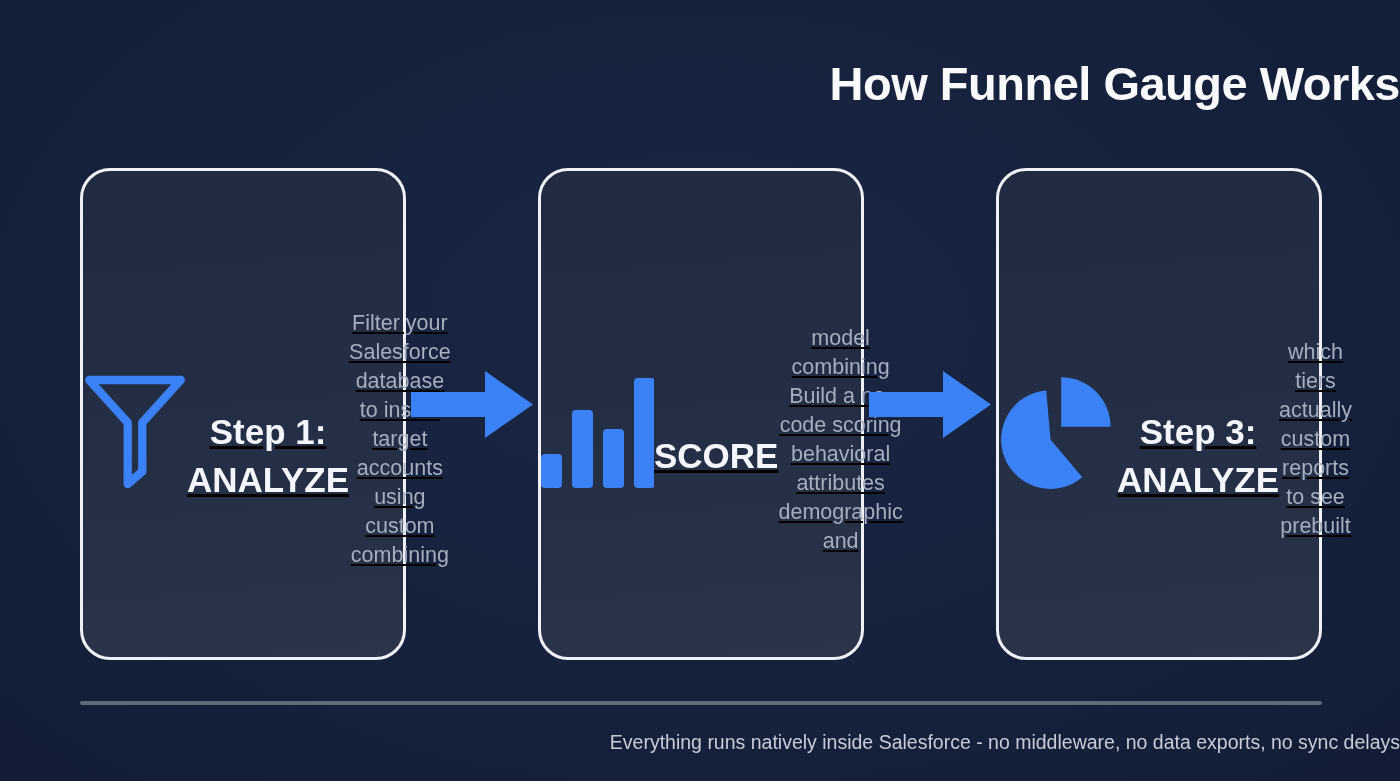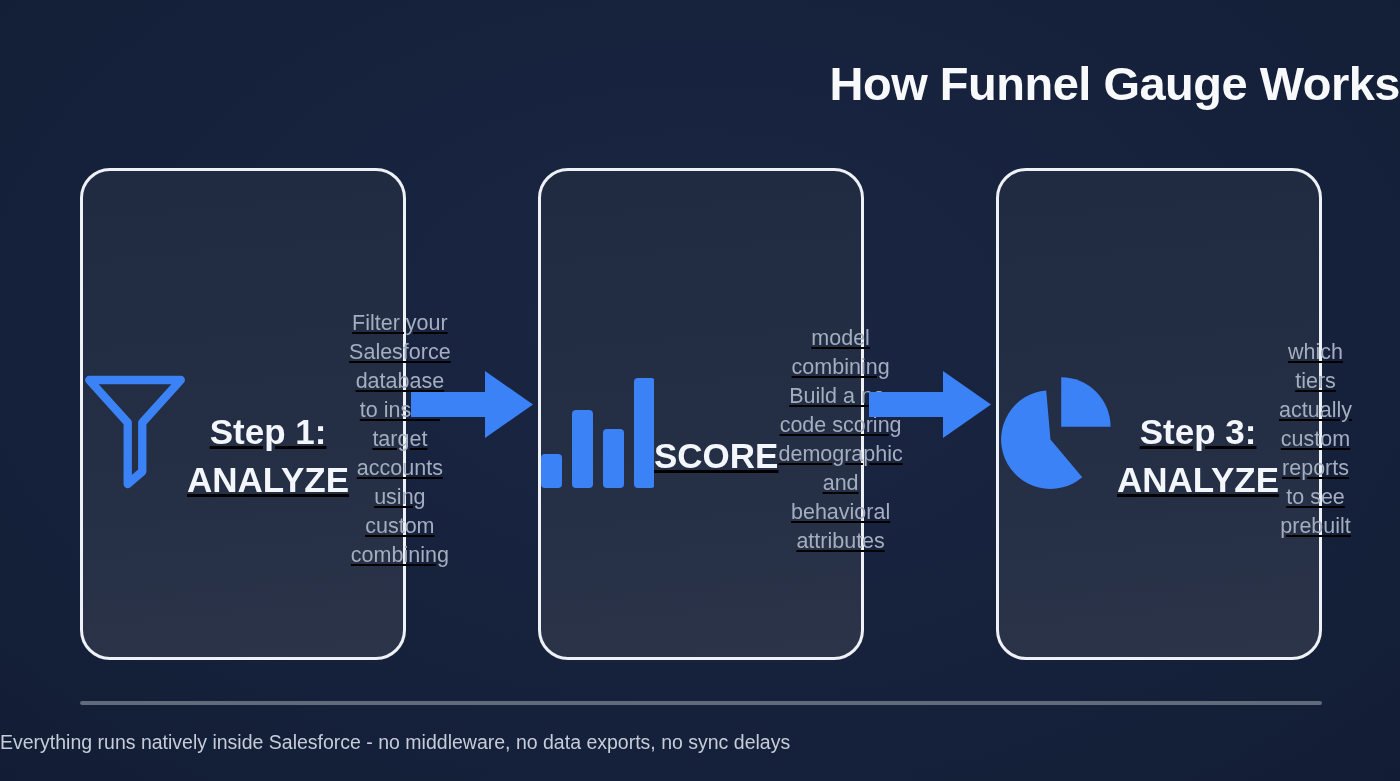--- a/index.html
+++ b/index.html
@@ -85,21 +85,21 @@
     width: 1242px;
     height: 4px;
     border-radius: 2px;
     background: #606b7c;
   }
   .footer-note {
     position: absolute;
     left: 0;
     top: 731px;
     width: 100%;
-    text-align: left;
+    text-align: right;
     color: #c6cdd9;
     font-size: 19.5px;
   }
 </style>
 </head>
 <body>
 
 <h1 class="page-title">How Funnel Gauge Works</h1>
 
 <div class="steps-row">
@@ -137,22 +137,22 @@
         <rect x="62" y="53" width="21" height="59" rx="4" fill="#3b82f6"></rect>
         <rect x="93" y="2" width="21" height="110" rx="4" fill="#3b82f6"></rect>
       </svg>
     </div>
     <div class="step-heading">
       <div>SCORE</div>
     </div>
     <div class="step-desc">
       <span>model combining</span>
       <span>Build a no-code scoring</span>
+      <span>behavioral attributes</span>
       <span>demographic and</span>
-      <span>behavioral attributes</span>
     </div>
   </div>
 
   <div class="arrow-cell">
     <svg width="122" height="70" viewBox="0 0 122 70" aria-hidden="true">
       <rect x="0" y="23" width="76" height="25" fill="#3b82f6"></rect>
       <polygon points="74,2 122,35.5 74,69" fill="#3b82f6"></polygon>
     </svg>
   </div>
 

